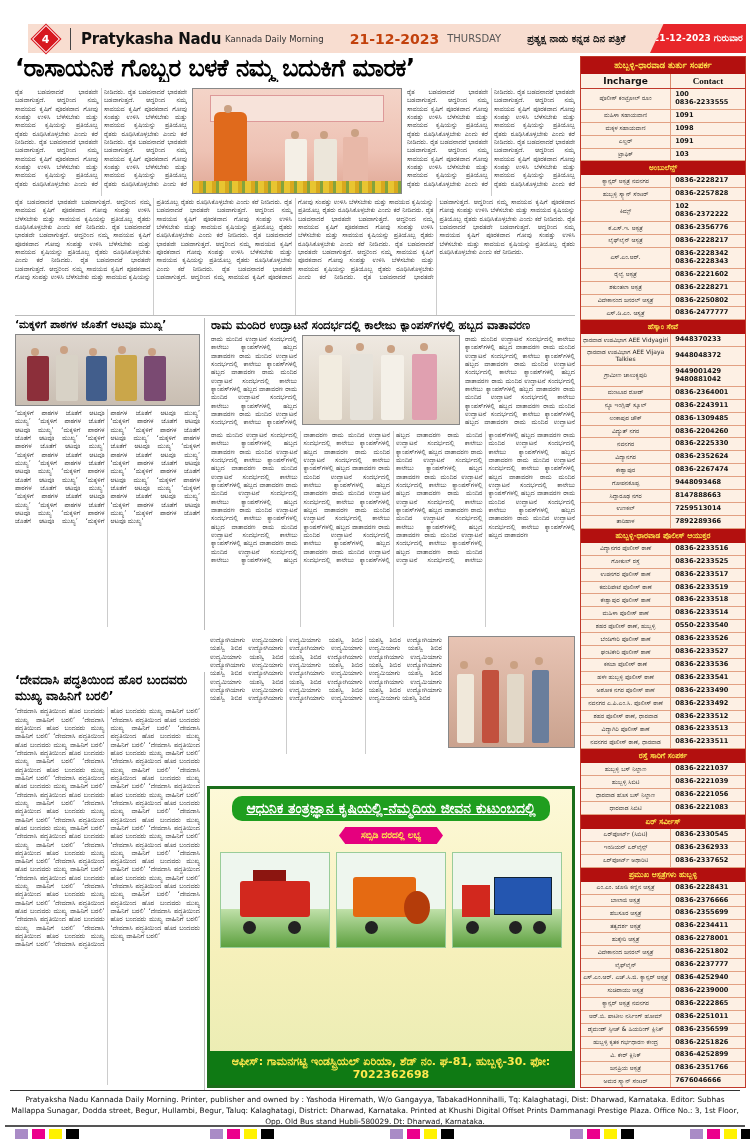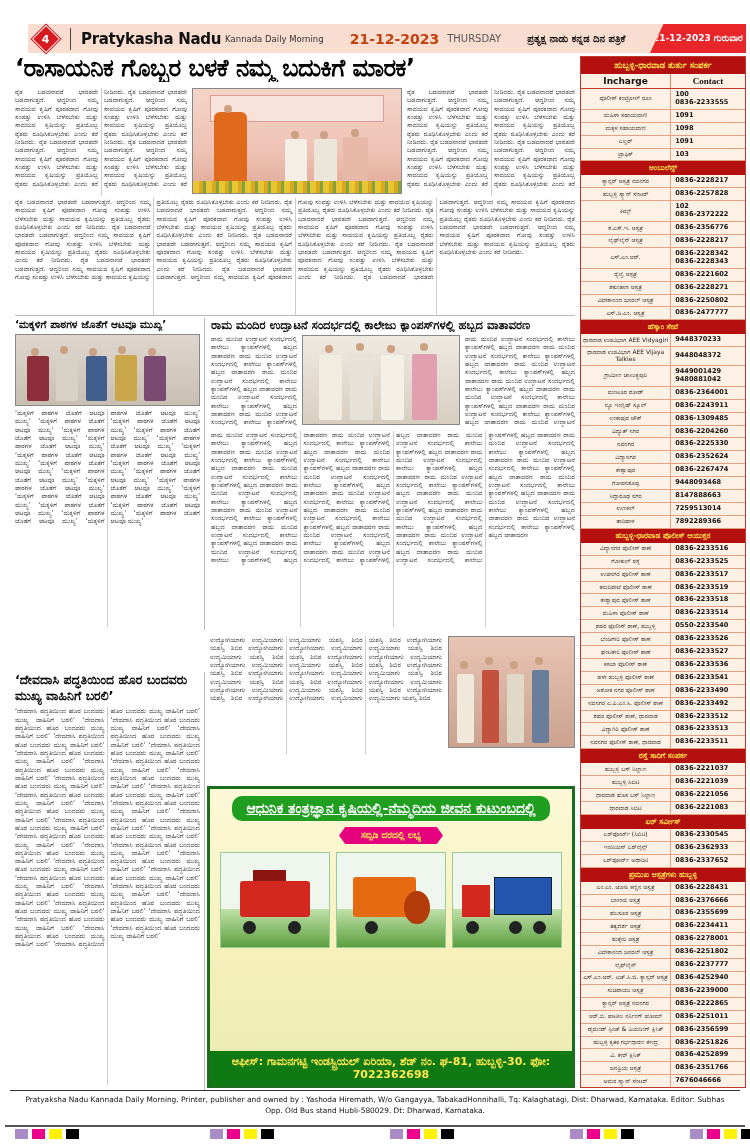--- a/index.html
+++ b/index.html
@@ -499,20 +499,21 @@
         <div class="ct-row">
           <div class="ct-name">ಅಮರ ಸ್ಕ್ಯಾನ್ ಸೆಂಟರ್</div>
           <div class="ct-num">7676046666</div>
         </div>
       </div>
   </aside>
 
   <div id="footer-rule"></div>
   <footer id="footer">
     <div>Pratyaksha Nadu Kannada Daily Morning. Printer, publisher and owned by : Yashoda Hiremath, W/o Gangayya, TabakadHonnihalli, Tq: Kalaghatagi, Dist: Dharwad, Karnataka. Editor: Subhas</div>
+    <div>Mallappa Sunagar, Dodda street, Begur, Hullambi, Begur, Taluq: Kalaghatagi, District: Dharwad, Karnataka. Printed at Khushi Digital Offset Prints Dammanagi Prestige Plaza. Office No.: 3, 1st Floor,</div>
     <div>Opp. Old Bus stand Hubli-580029. Dt: Dharwad, Karnataka.</div>
   </footer>
   <div id="botline"></div>
   <div id="regbars">
       <div class="reg-g" style="left: 15px;">
         <div class="reg-sq rq1"></div>
         <div class="reg-sq rq2"></div>
         <div class="reg-sq rq3"></div>
         <div class="reg-sq rq4"></div>
       </div>

